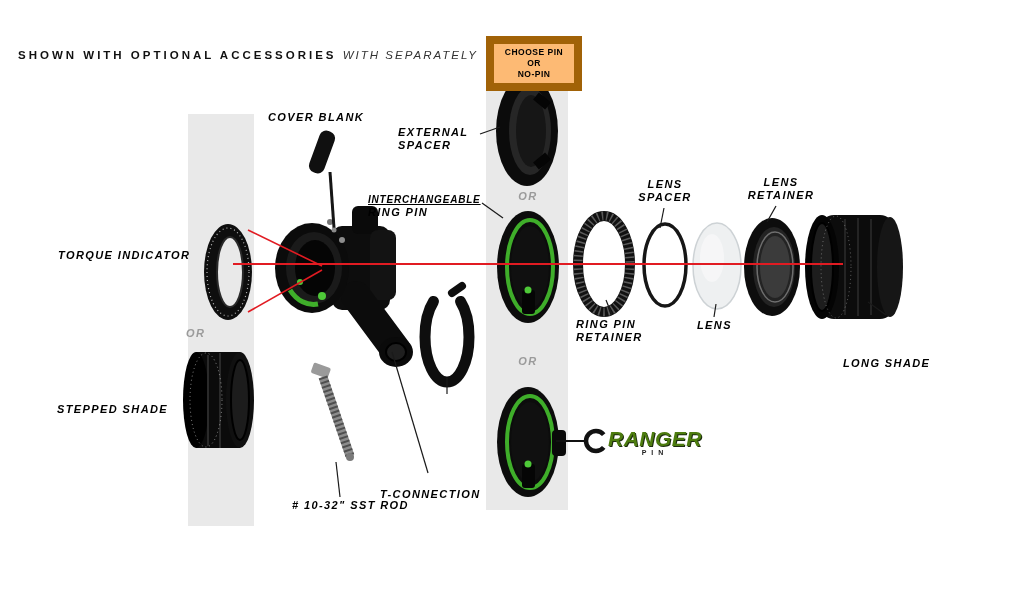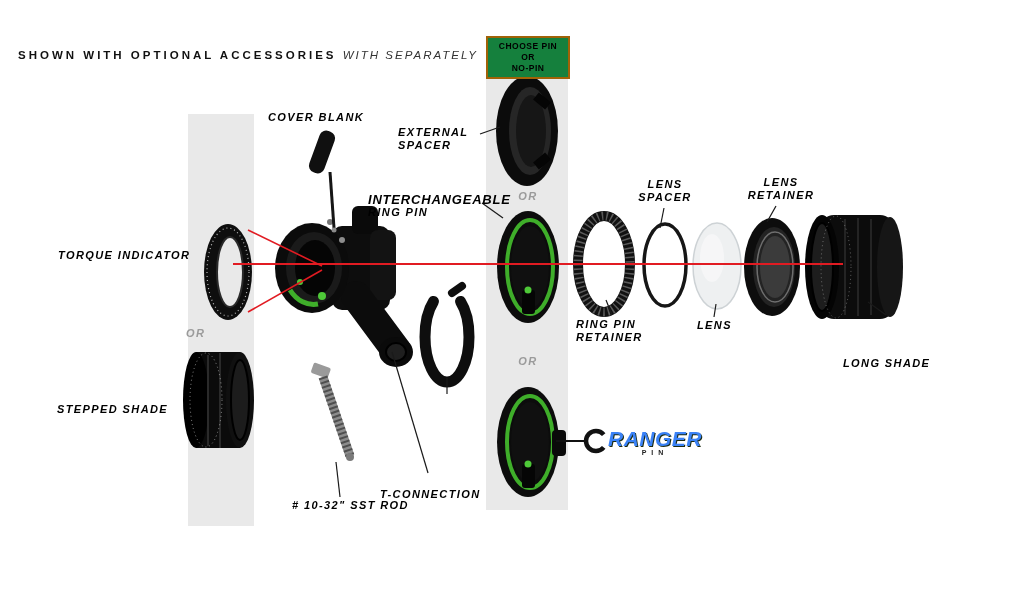--- a/index.html
+++ b/index.html
@@ -10,27 +10,27 @@
   .band-mid{left:486px;top:60px;width:82px;height:450px;}
   .gfx{position:absolute;left:0;top:0;}
   .hdr{position:absolute;left:18px;top:49px;font-size:11.5px;font-weight:700;
        letter-spacing:3px;color:#111;white-space:nowrap;}
   .hdr .sub{font-style:italic;font-weight:400;letter-spacing:2px;color:#333;}
   .lbl{position:absolute;font-weight:700;font-style:italic;font-size:11px;
        letter-spacing:1.4px;color:#000;white-space:nowrap;line-height:13px;}
   .lbl.center{text-align:center;}
   .lbl.right{}
   .lbl.gray{color:#9b9b9b;}
-  .lbl .tiny{font-size:13px;letter-spacing:0.8px;}
+  .lbl .tiny{font-size:10px;letter-spacing:0.8px;text-decoration:underline;}
   .lbl.small{font-size:9.5px;letter-spacing:1px;line-height:11px;}
-  .choose-box{position:absolute;left:486px;top:36px;width:76px;border:2px solid #a16207;
-       background:#15803d;text-align:center;font-weight:700;font-size:8.5px;
+  .choose-box{position:absolute;left:486px;top:36px;width:76px;border:8px solid #a16207;
+       background:#fdba74;text-align:center;font-weight:700;font-size:8.5px;
        letter-spacing:0.5px;padding:3px 2px;line-height:1.3;color:#000;}
   .ranger{position:absolute;left:608px;top:428px;}
-  .ranger-main{font-size:21px;font-weight:800;font-style:italic;color:#3b82f6;
+  .ranger-main{font-size:21px;font-weight:800;font-style:italic;color:#4d7c0f;
        letter-spacing:0.5px;text-shadow:1px 1px 0 #1c2b10;line-height:22px;}
   .ranger-sub{font-size:7px;font-weight:700;letter-spacing:5px;color:#222;
        text-align:center;margin-top:-1px;}
 </style>
 </head>
 <body>
 
 <div class="stage">
 
   <div class="band band-left"></div>

